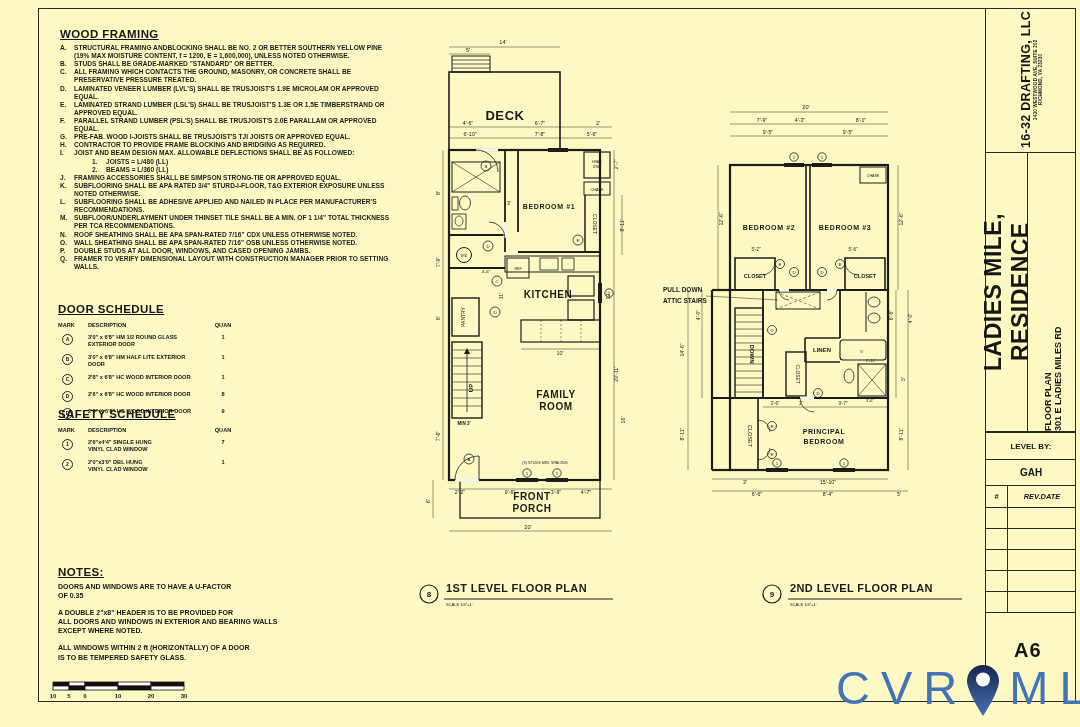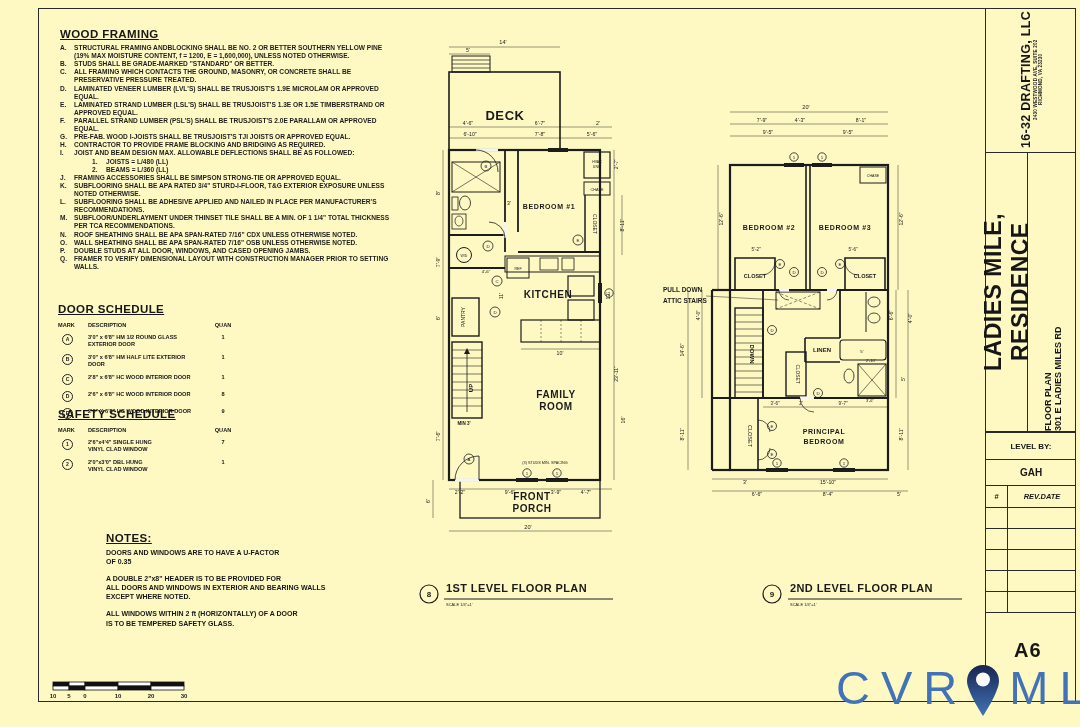--- a/index.html
+++ b/index.html
@@ -13,21 +13,21 @@
   .wf-item .m{flex:none;width:14px;}
   .wf-item .t{flex:1;}
   .wf-sub{margin-left:32px;}
   .sched{position:absolute;width:270px;}
   .sched-head{display:flex;font-size:5.6px;font-weight:bold;margin:7px 0 5px 0;}
   .sched-row{display:flex;align-items:flex-start;font-size:5.6px;font-weight:bold;margin-bottom:6px;}
   .c-mark{flex:none;width:30px;}
   .c-desc{flex:none;width:115px;line-height:1.25;}
   .c-quan{flex:none;width:40px;text-align:center;}
   .mark-circle{width:9px;height:9px;border:1px solid #222;border-radius:50%;font-size:5px;display:flex;align-items:center;justify-content:center;margin-left:4px;}
-  .notes{position:absolute;left:58px;top:532px;width:240px;margin-left:48px;}
+  .notes{position:absolute;left:58px;top:566px;width:240px;}
   .notes p{font-size:7px;font-weight:bold;line-height:1.3;margin:0 0 8px 0;white-space:pre-line;}
   
   .tb{position:absolute;left:985px;top:8px;width:91px;height:694px;border-left:1.6px solid #2a2a2a;box-sizing:border-box;}
   .tb .cell{position:absolute;left:0;width:100%;box-sizing:border-box;border-bottom:1.4px solid #2a2a2a;}
   .vt{writing-mode:vertical-rl;transform:rotate(180deg);}
   .tb-company{top:0;height:145px;display:flex;justify-content:center;}
   .tb-company .vt{height:100%;text-align:center;}
   .tb-company .big{display:block;font-size:12.5px;font-weight:bold;letter-spacing:.3px;}
   .tb-company .small{display:block;font-size:4.6px;font-weight:bold;letter-spacing:.2px;margin-top:1px;}
   .tb-project{top:145px;height:279px;}

